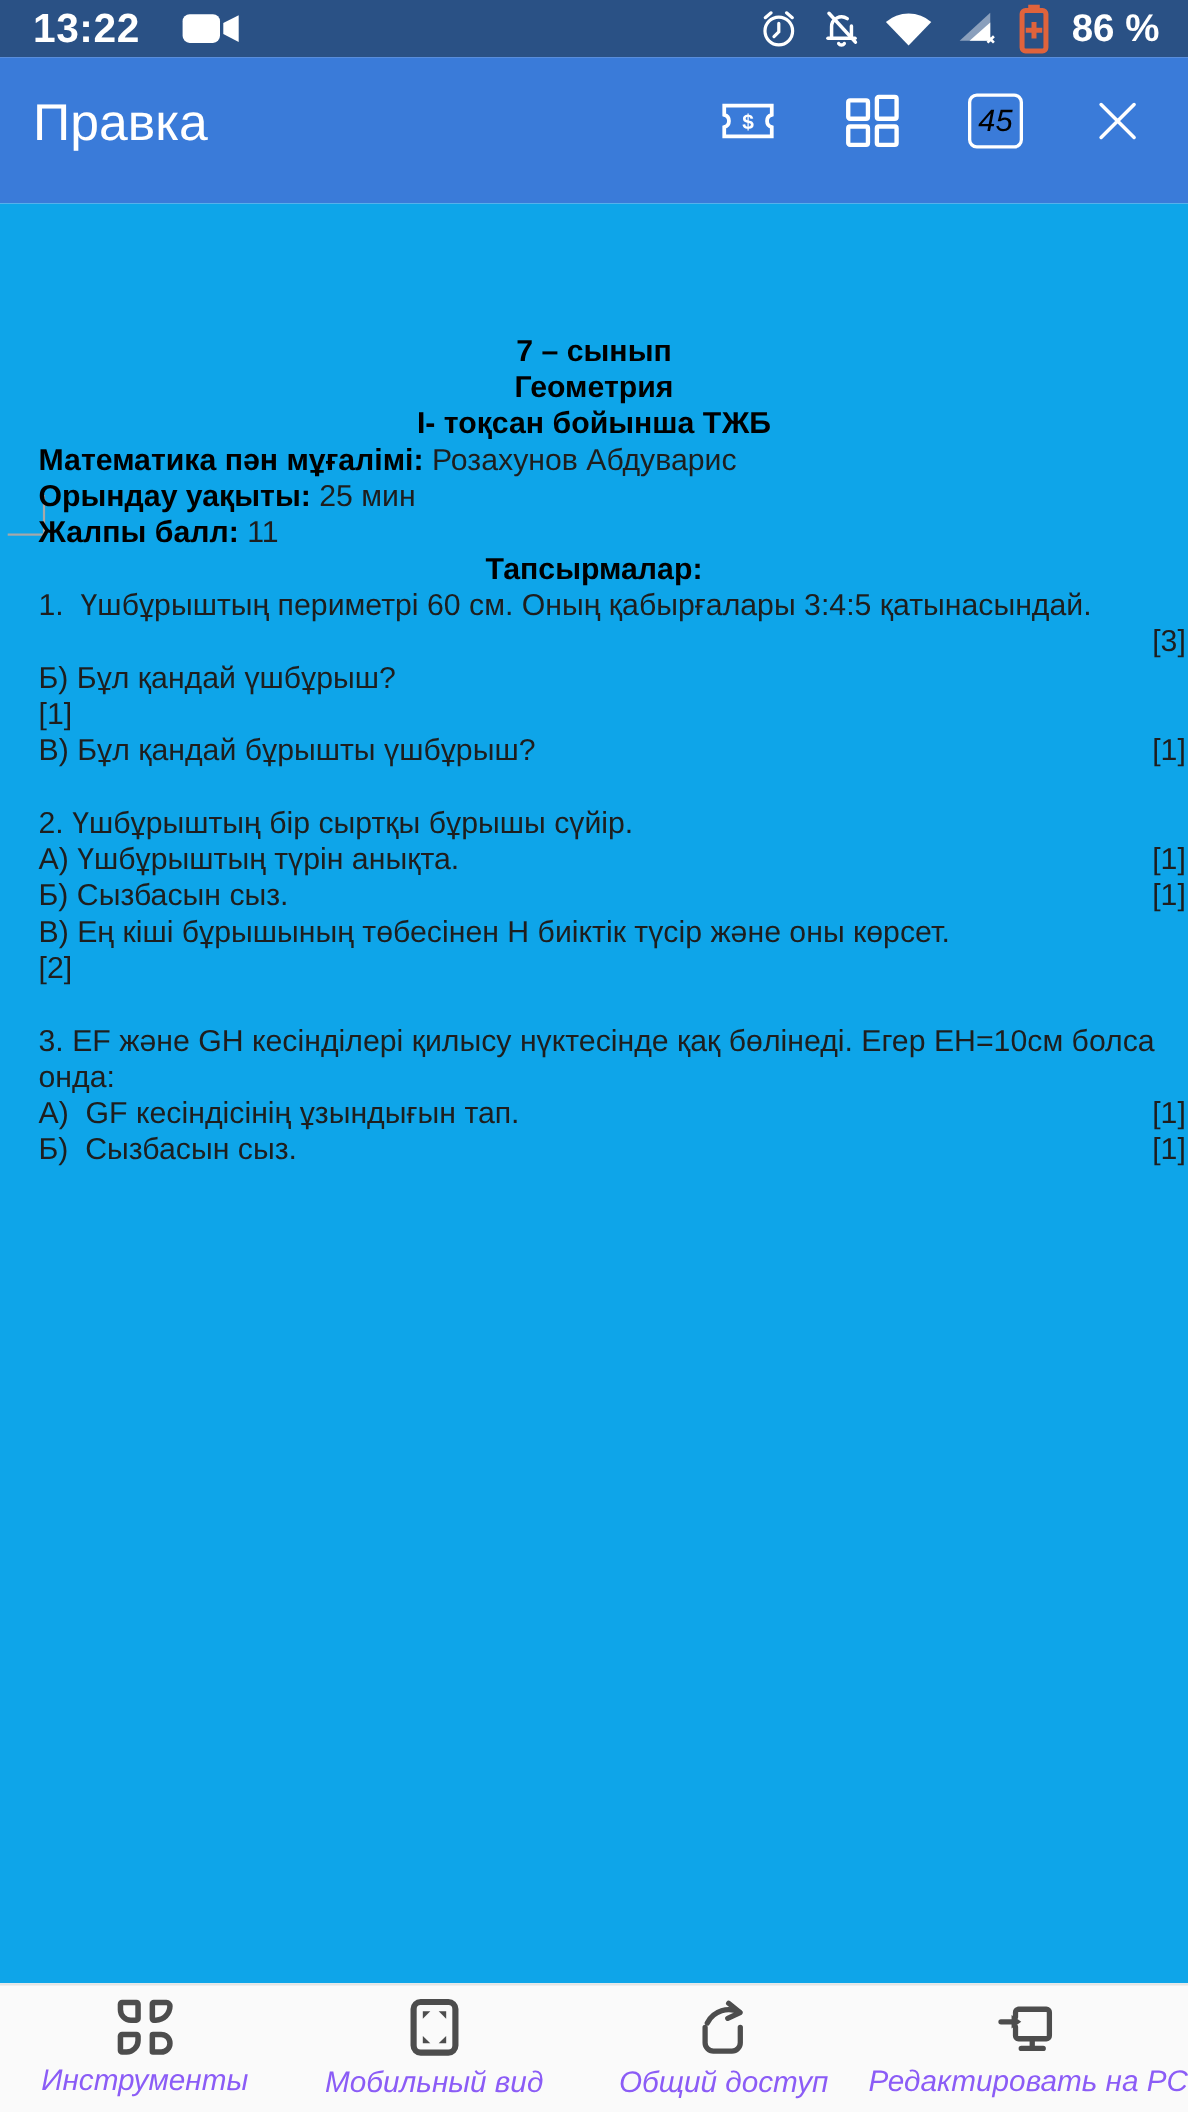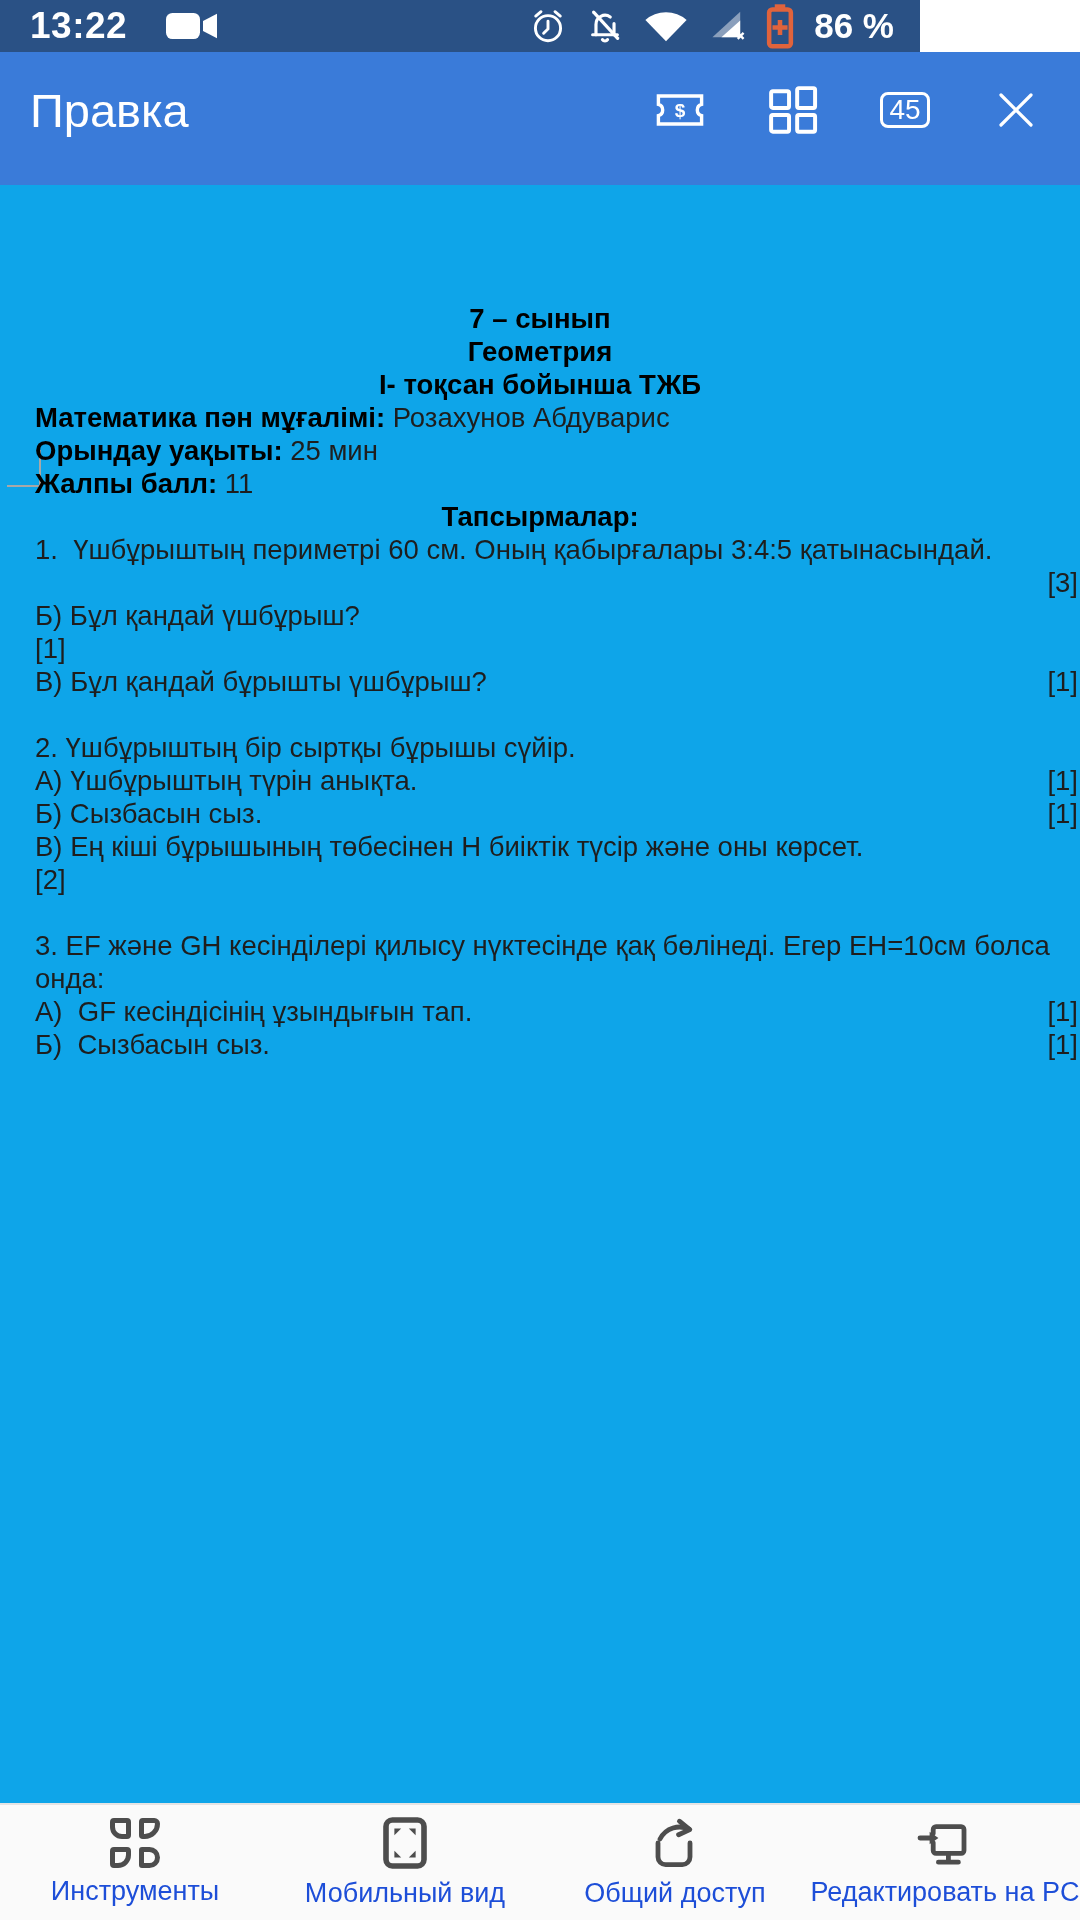--- a/index.html
+++ b/index.html
@@ -3,41 +3,41 @@
 <meta charset="utf-8">
 <style>
   * { box-sizing: border-box; }
   html,body { margin:0; padding:0; }
   body {
     width:1080px; height:1920px; position:relative; overflow:hidden;
     background:#ffffff; font-family:"Liberation Sans", sans-serif;
   }
   
   .status-bar{
-    position:absolute; top:0; left:0; width:920px; height:52px;
+    position:absolute; top:0; left:0; width:1080px; height:52px;
     background:#2a5185; color:#fff; display:flex; align-items:center;
     justify-content:space-between; padding:0 26px 0 30px;
   }
   .sb-left{ display:flex; align-items:center; gap:38px; }
   .sb-time{ font-size:37px; font-weight:bold; letter-spacing:0.5px; }
   .sb-right{ display:flex; align-items:center; gap:20px; }
   .sb-batt-text{ font-size:35px; font-weight:600; }
   
   .app-bar{
     position:absolute; top:52px; left:0; width:1080px; height:133px;
     background:#3a7bd9; color:#fff; display:flex; align-items:center;
     justify-content:space-between; padding:0 40px 17px 30px;
   }
   .app-title{ font-size:47px; font-weight:400; }
   .app-actions{ display:flex; align-items:center; gap:62px; }
   .app-actions > *{ cursor:pointer; }
   .page-badge{
-    width:50px; height:36px; border:3px solid #fff; border-radius:8px;
+    width:50px; height:50px; border:3px solid #fff; border-radius:8px;
     display:flex; align-items:center; justify-content:center;
-    font-size:28px; color:#ffffff;
+    font-size:28px; color:#000000;font-style:italic;
   }
   
   .document{
     position:absolute; top:185px; left:0; width:1080px; height:1618px;
     background:#0ea5e9; overflow:hidden;
   }
   .corner-mark{
     position:absolute; left:7px; top:265px; width:34px; height:37px;
     border-right:2px solid #a8a8a8; border-bottom:2px solid #a8a8a8;
   }
@@ -54,21 +54,21 @@
   .footer{
     position:absolute; left:0; bottom:0; width:1080px; height:117px;
     background:#fafafa; border-top:2px solid #e4e4e4;
     display:grid; grid-template-columns:repeat(4,1fr); z-index:5;
   }
   .foot-btn{
     display:flex; flex-direction:column; align-items:center; justify-content:center;
     gap:8px; background:none; border:none; padding:0; cursor:pointer;
     font-family:"Liberation Sans", sans-serif;
   }
-  .foot-label{ font-size:27px; color:#1d4ed8; white-space:nowrap; }
+  .foot-label{ font-size:27px; color:#8b5cf6; white-space:nowrap;font-style:italic; }
   .tg{ position:relative; width:50px; height:50px; }
   .tg i{ position:absolute; width:21px; height:21px; border:5px solid #4d4d4d; }
   .tg i.tl{ left:0; top:0;  border-radius:4px 4px 4px 12px; }
   .tg i.tr{ right:0; top:0; border-radius:4px 6px 16px 4px; }
   .tg i.bl{ left:0; bottom:0;  border-radius:4px 4px 13px 4px; }
   .tg i.br{ right:0; bottom:0; border-radius:4px 14px 14px 4px; }
   svg{ display:block; }
 </style>
 </head>
 <body>

